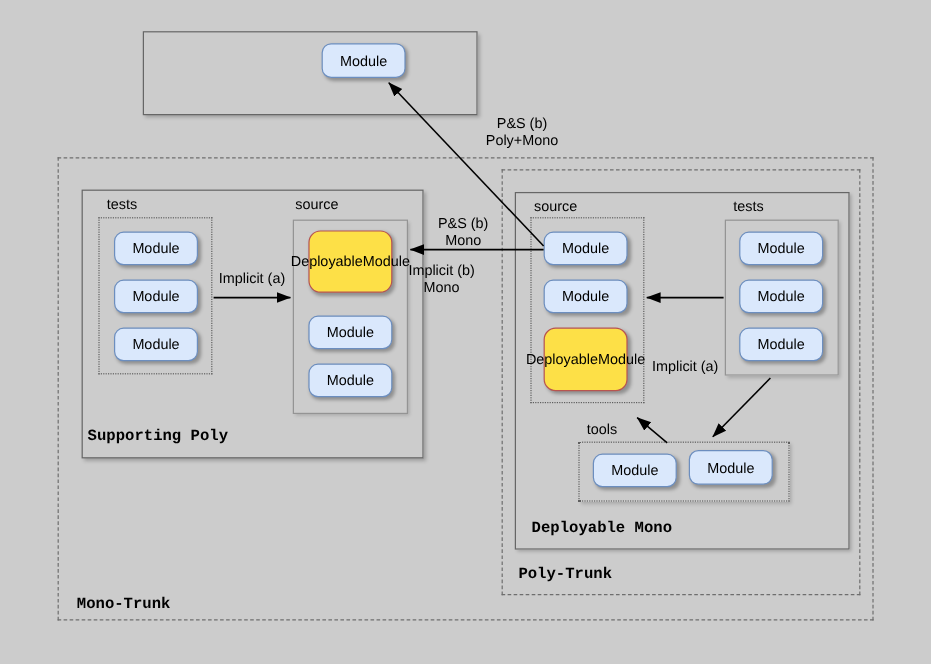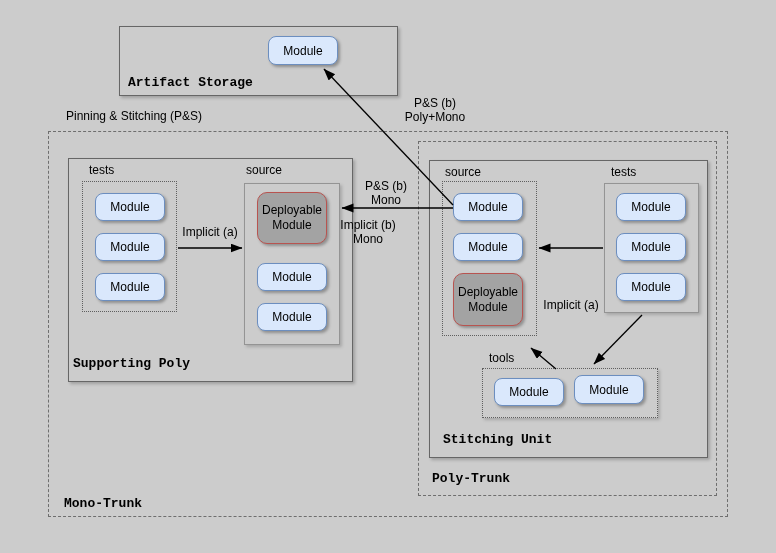--- a/index.html
+++ b/index.html
@@ -15,44 +15,42 @@
   .dashed{border:1px dashed #6e6e6e;}
   .dotted{border:1px dotted #5f5f5f;}
   .module{
     position:absolute;box-sizing:border-box;
     background:#dae8fc;border:1px solid #6c8ebf;border-radius:8px;
     display:flex;align-items:center;justify-content:center;
     box-shadow:2px 2px 3px rgba(0,0,0,0.3);
     font-size:12px;text-align:center;
   }
   .module.red{
-    background:#a3a3a3;border-color:#b85450;border-radius:10px;
-    flex-direction:column;line-height:15px;
+    background:#fde047;border-color:#b85450;border-radius:10px;
+    flex-direction:row;line-height:15px;
   }
   .grouplabel{position:absolute;font-size:12px;white-space:nowrap;}
   .unitlabel{
     position:absolute;font-family:"Liberation Mono","DejaVu Sans Mono",monospace;
     font-weight:bold;font-size:13px;white-space:nowrap;
   }
   .edgelabel{
     position:absolute;font-size:12px;text-align:center;line-height:14px;
     white-space:nowrap;
   }
   svg.arrows{position:absolute;left:0;top:0;pointer-events:none;z-index:5;}
 </style>
 </head>
 <body>
 
 <div class="canvas">
 
   <div class="box solid" style="left:119px;top:14px;width:279px;height:70px;"></div>
   <div class="module" style="left:268px;top:24px;width:70px;height:29px;">Module</div>
-  <div class="unitlabel" style="left:128px;top:63px;">Artifact Storage</div>
 
-  <div class="grouplabel" style="left:66px;top:97px;">Pinning &amp; Stitching (P&amp;S)</div>
 
   <div class="box dashed" style="left:48px;top:119px;width:680px;height:386px;"></div>
   <div class="unitlabel" style="left:64px;top:484px;font-family:Liberation Mono, monospace;">Mono-Trunk</div>
 
   <div class="box dashed" style="left:418px;top:129px;width:299px;height:355px;"></div>
   <div class="unitlabel" style="left:432px;top:459px;">Poly-Trunk</div>
 
   <div class="box solid" style="left:68px;top:146px;width:285px;height:224px;"></div>
   <div class="unitlabel" style="left:73px;top:344px;">Supporting Poly</div>
 
@@ -67,21 +65,21 @@
   <div class="module red" style="left:257px;top:180px;width:70px;height:52px;">
     <span>Deployable</span>
     <span>Module</span>
   </div>
   <div class="module" style="left:257px;top:251px;width:70px;height:28px;">Module</div>
   <div class="module" style="left:257px;top:291px;width:70px;height:28px;">Module</div>
 
   <div class="edgelabel" style="left:174px;top:213px;width:72px;">Implicit (a)</div>
 
   <div class="box solid" style="left:429px;top:148px;width:279px;height:298px;"></div>
-  <div class="unitlabel" style="left:443px;top:420px;">Stitching Unit</div>
+  <div class="unitlabel" style="left:443px;top:420px;">Deployable Mono</div>
 
   <div class="grouplabel" style="left:445px;top:153px;">source</div>
   <div class="box dotted" style="left:442px;top:169px;width:95px;height:155px;"></div>
   <div class="module" style="left:453px;top:181px;width:70px;height:28px;">Module</div>
   <div class="module" style="left:453px;top:221px;width:70px;height:28px;">Module</div>
   <div class="module red" style="left:453px;top:261px;width:70px;height:53px;">
     <span>Deployable</span>
     <span>Module</span>
   </div>
 

